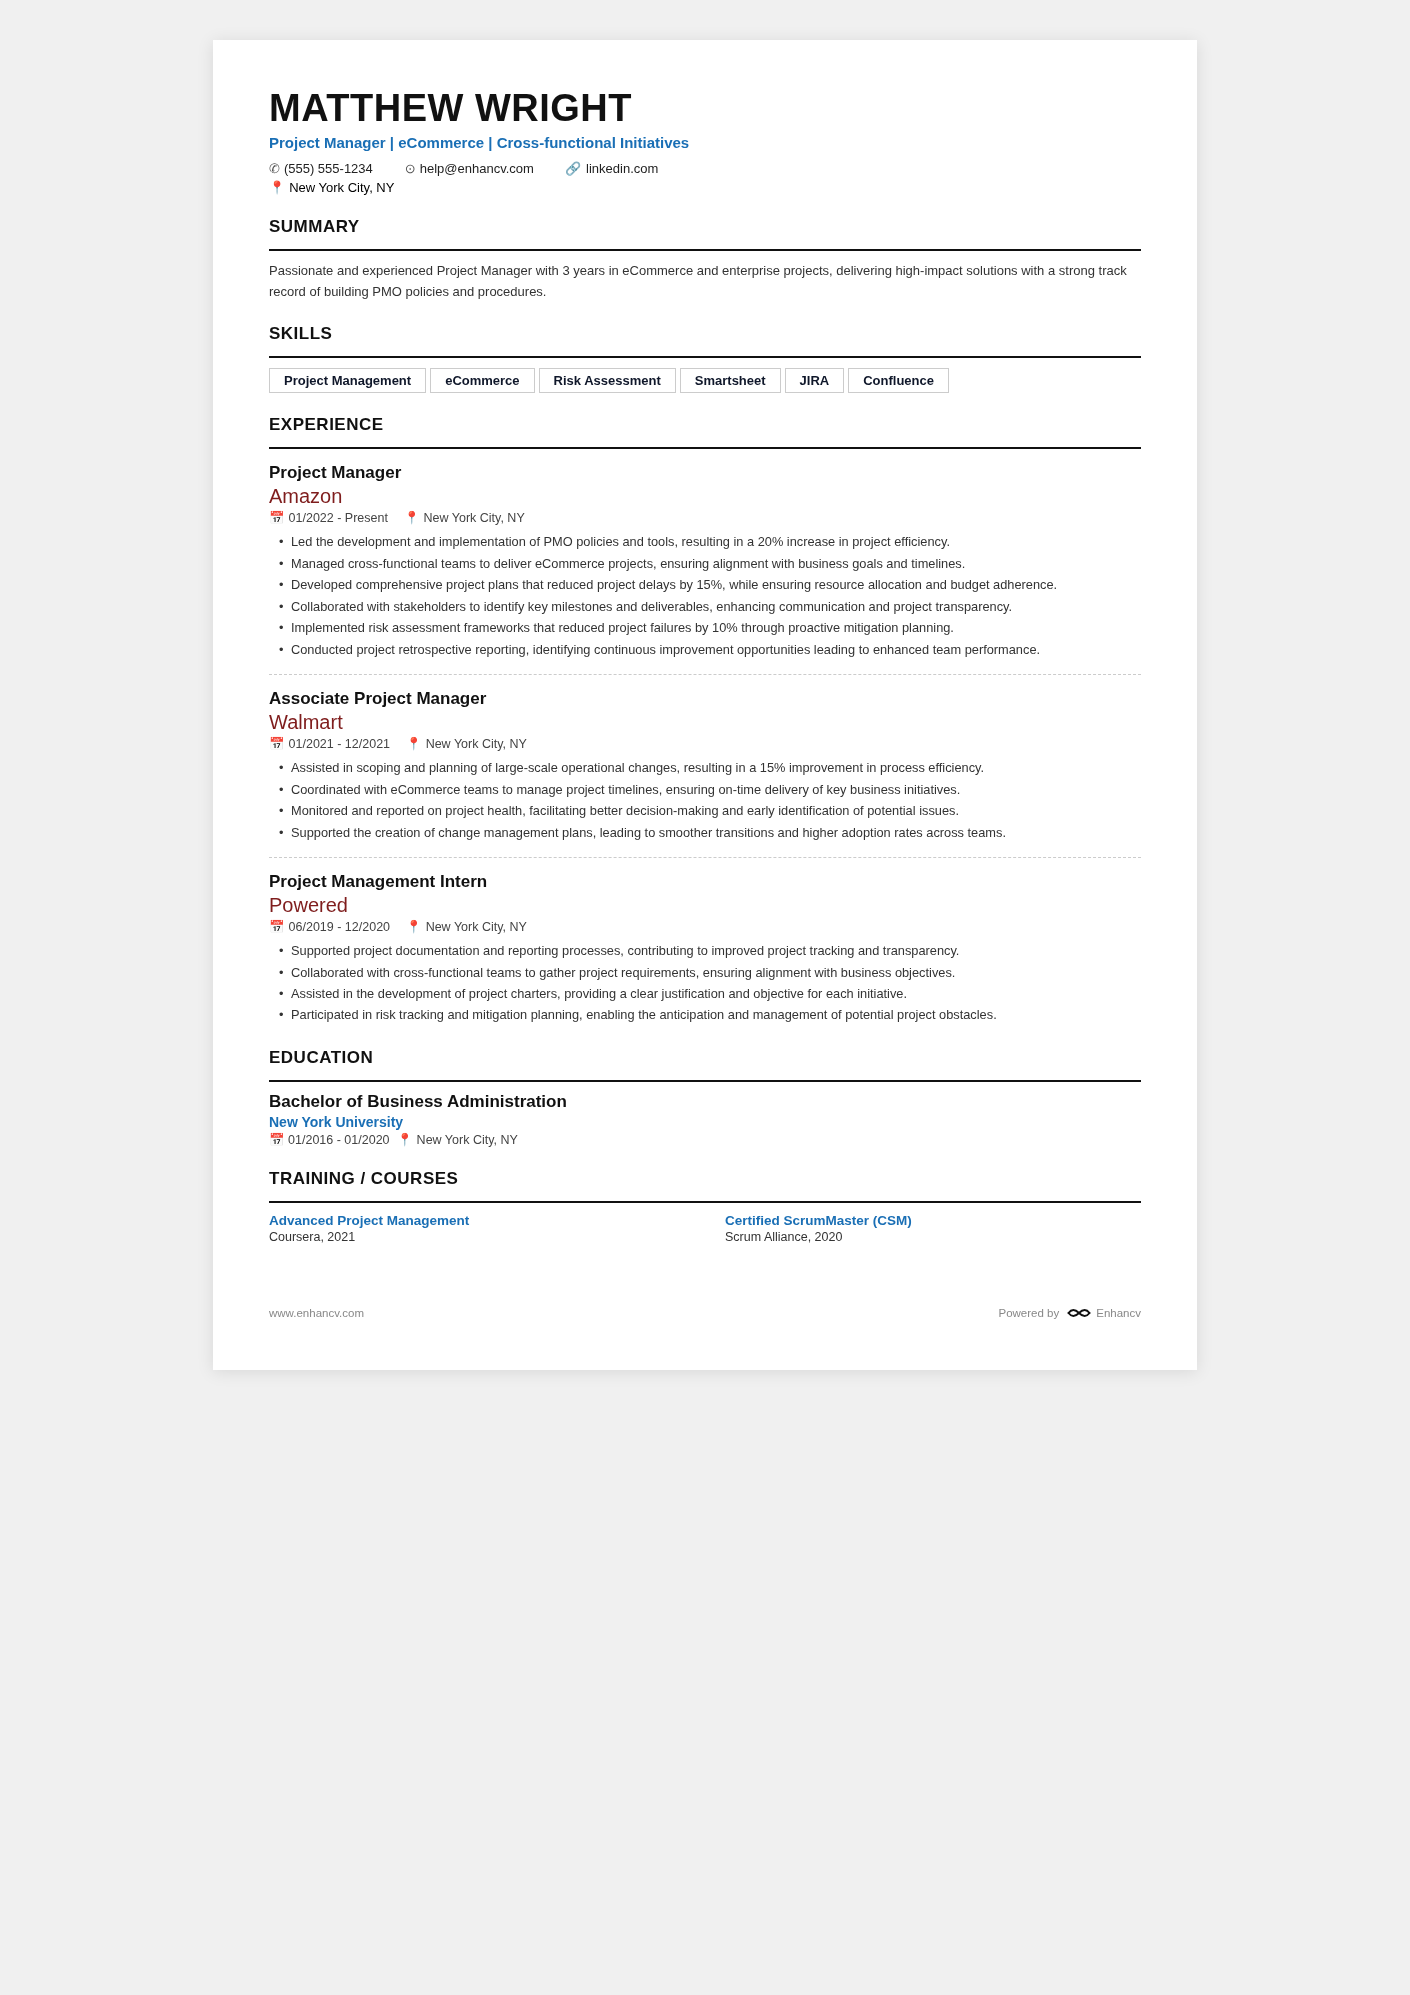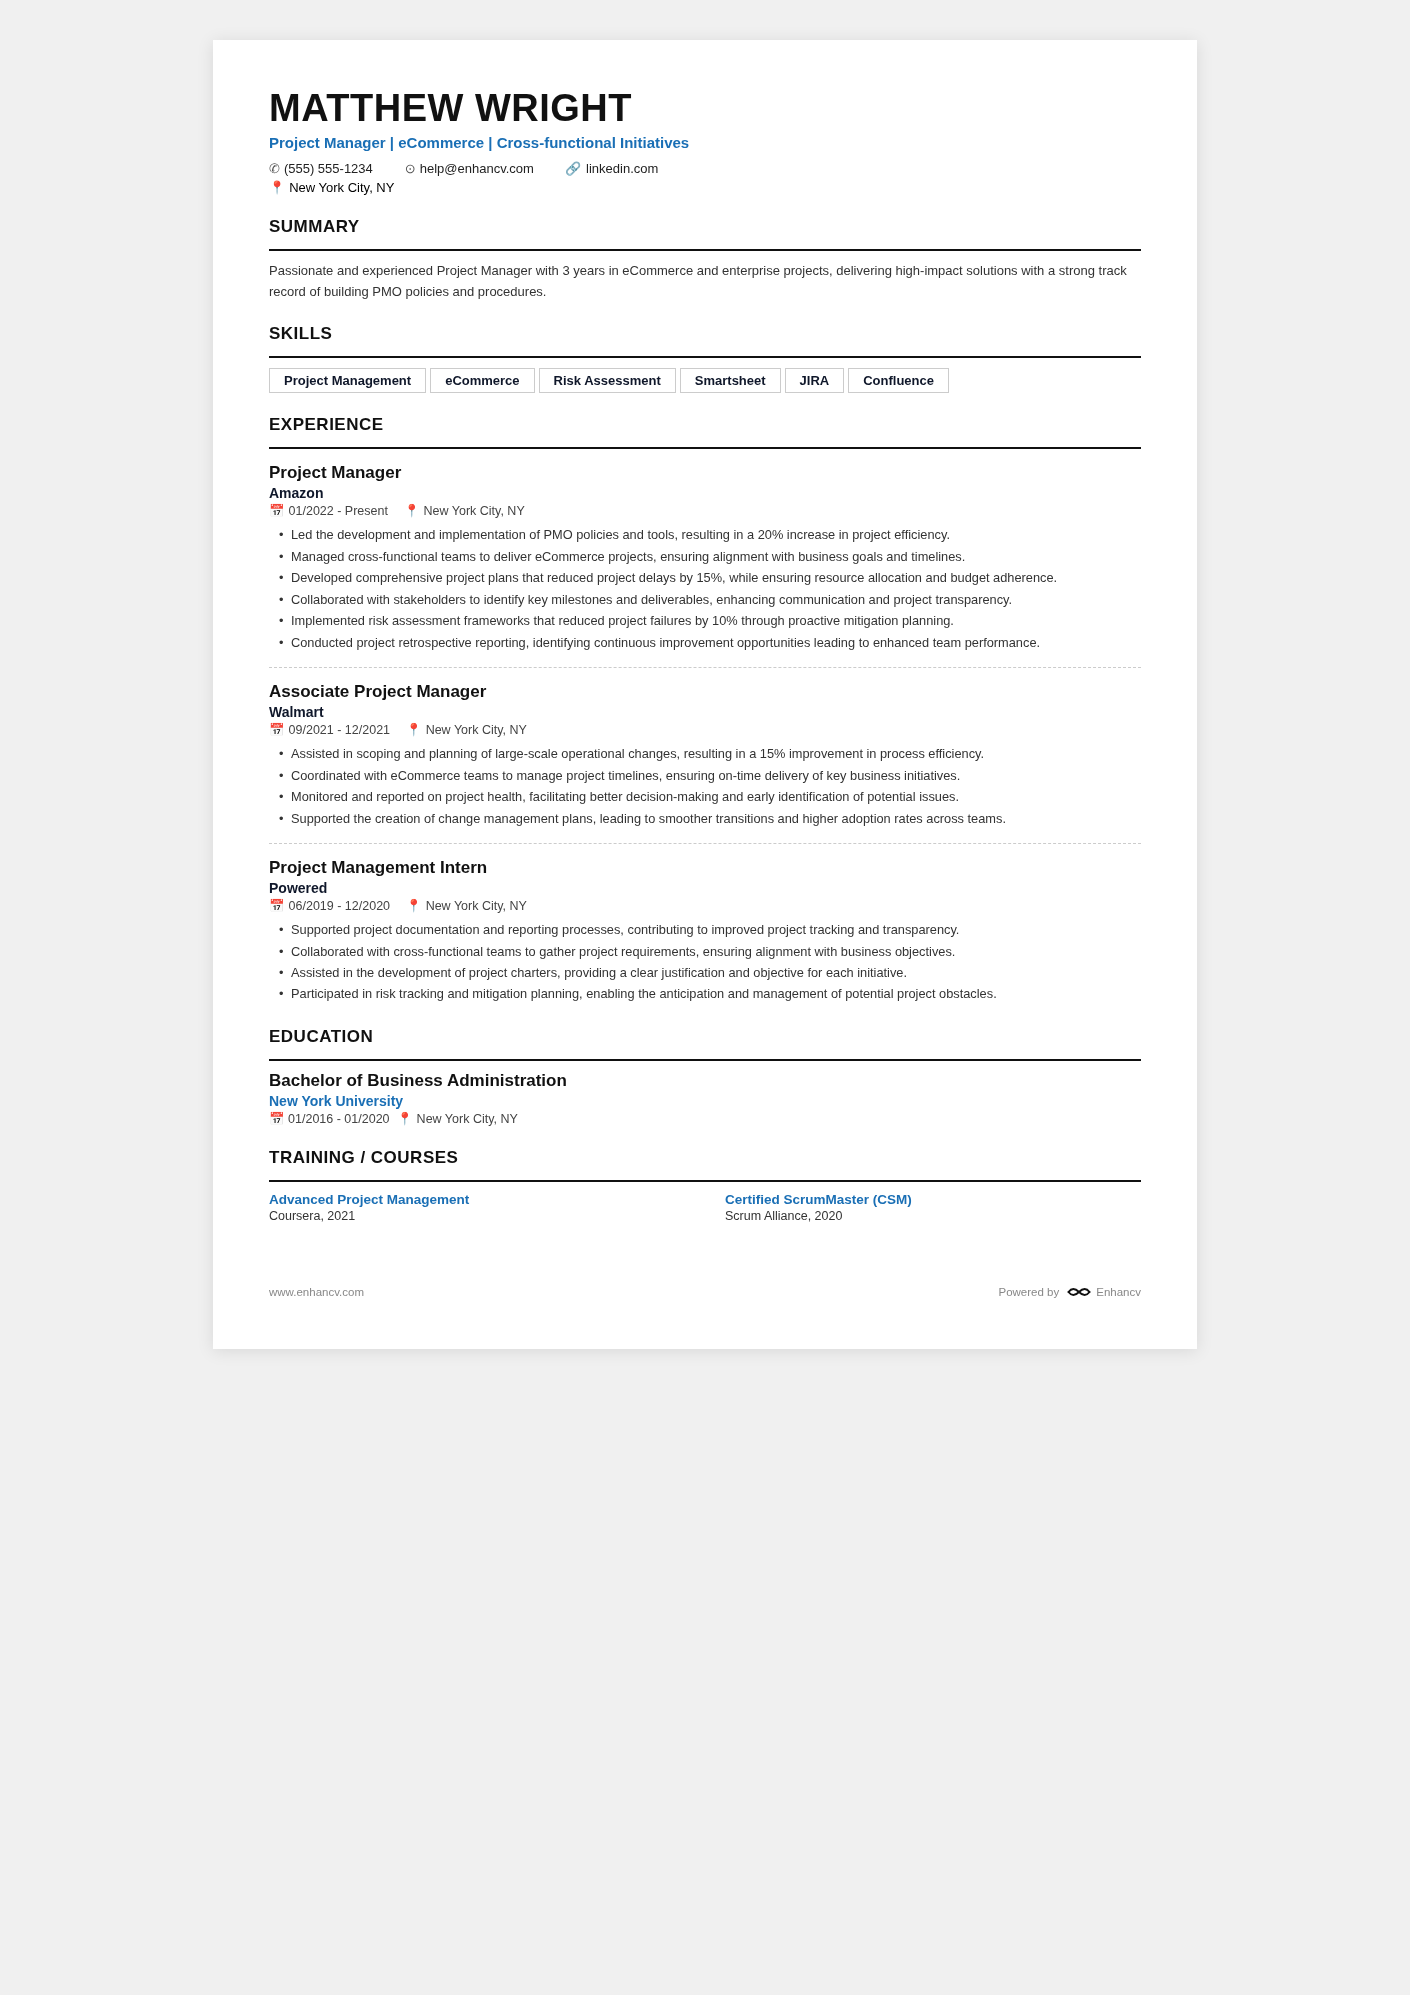--- a/index.html
+++ b/index.html
@@ -92,23 +92,23 @@
     }
     
     .job-title {
       font-size: 17px;
       font-weight: 700;
       color: #111;
       margin-top: 14px;
       margin-bottom: 2px;
     }
     .company-name {
-      font-size: 14px;
-      font-weight: 700;
-      color: #0f172a;
+      font-size: 20px;
+      font-weight: 400;
+      color: #7f1d1d;
       margin-bottom: 2px;
     }
     .job-meta {
       font-size: 12.5px;
       color: #444;
       display: flex;
       align-items: center;
       gap: 16px;
       margin-bottom: 7px;
     }
@@ -275,21 +275,21 @@
           <li>Conducted project retrospective reporting, identifying continuous improvement opportunities leading to enhanced team performance.</li>
         </ul>
         <hr class="job-divider">
       </div>
       <div>
         <div class="job-title">Associate Project Manager</div>
         <div class="company-name">Walmart</div>
         <div class="job-meta">
       <span class="meta-item">
         <span>📅</span>
-        <span>09/2021 - 12/2021</span>
+        <span>01/2021 - 12/2021</span>
       </span>
       <span class="meta-item">
         <span>📍</span>
         <span>New York City, NY</span>
       </span>
     </div>
         <ul class="bullet-list">
           <li>Assisted in scoping and planning of large-scale operational changes, resulting in a 15% improvement in process efficiency.</li>
           <li>Coordinated with eCommerce teams to manage project timelines, ensuring on-time delivery of key business initiatives.</li>
           <li>Monitored and reported on project health, facilitating better decision-making and early identification of potential issues.</li>

